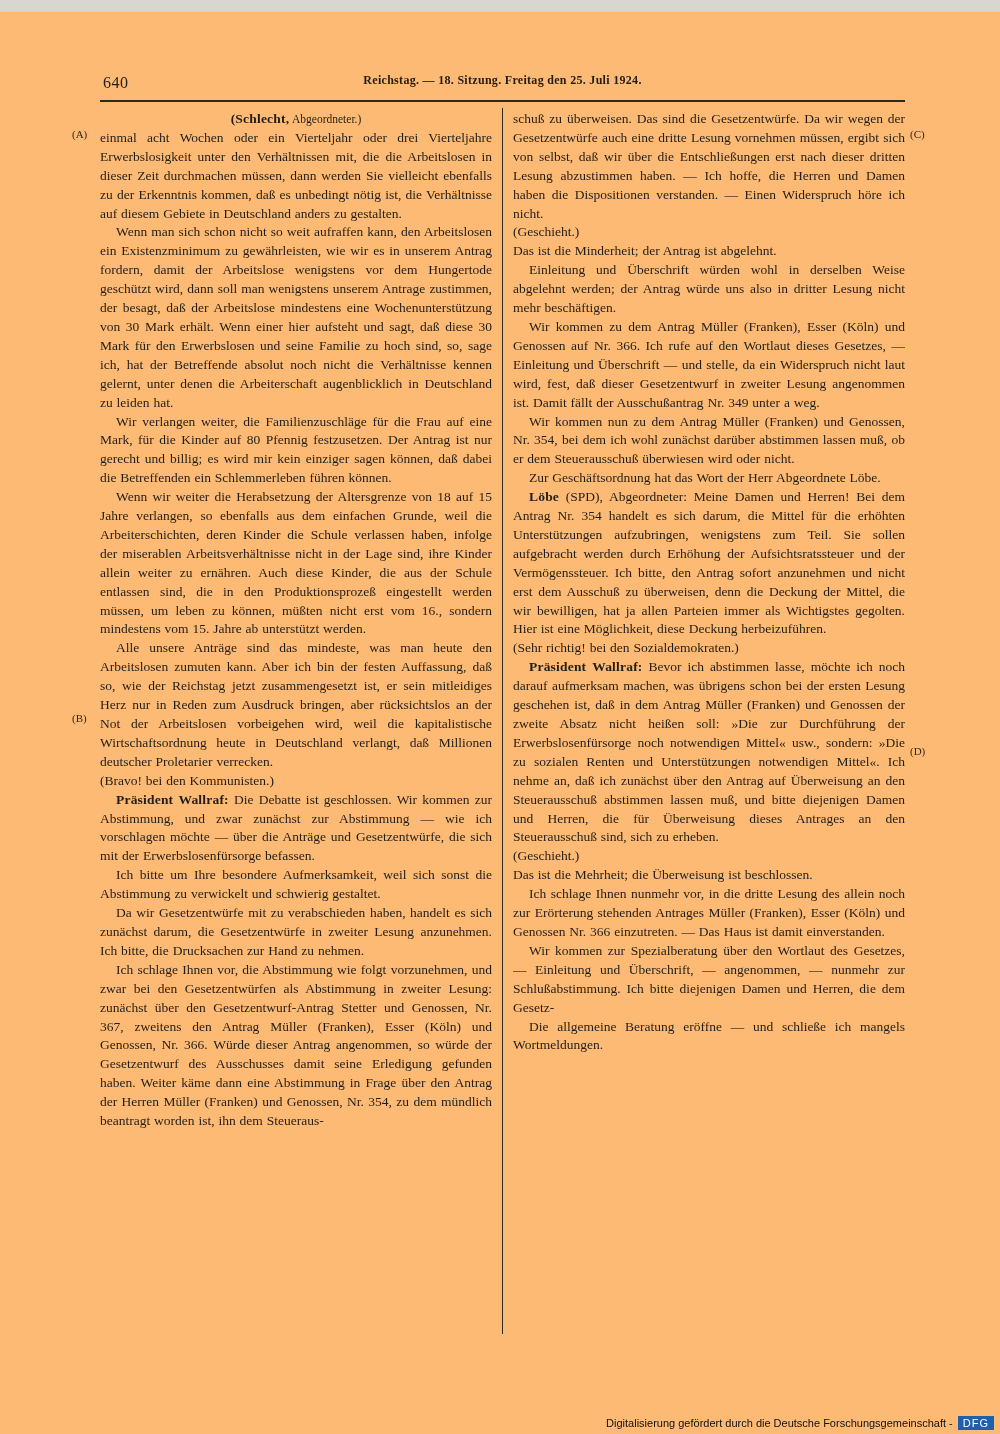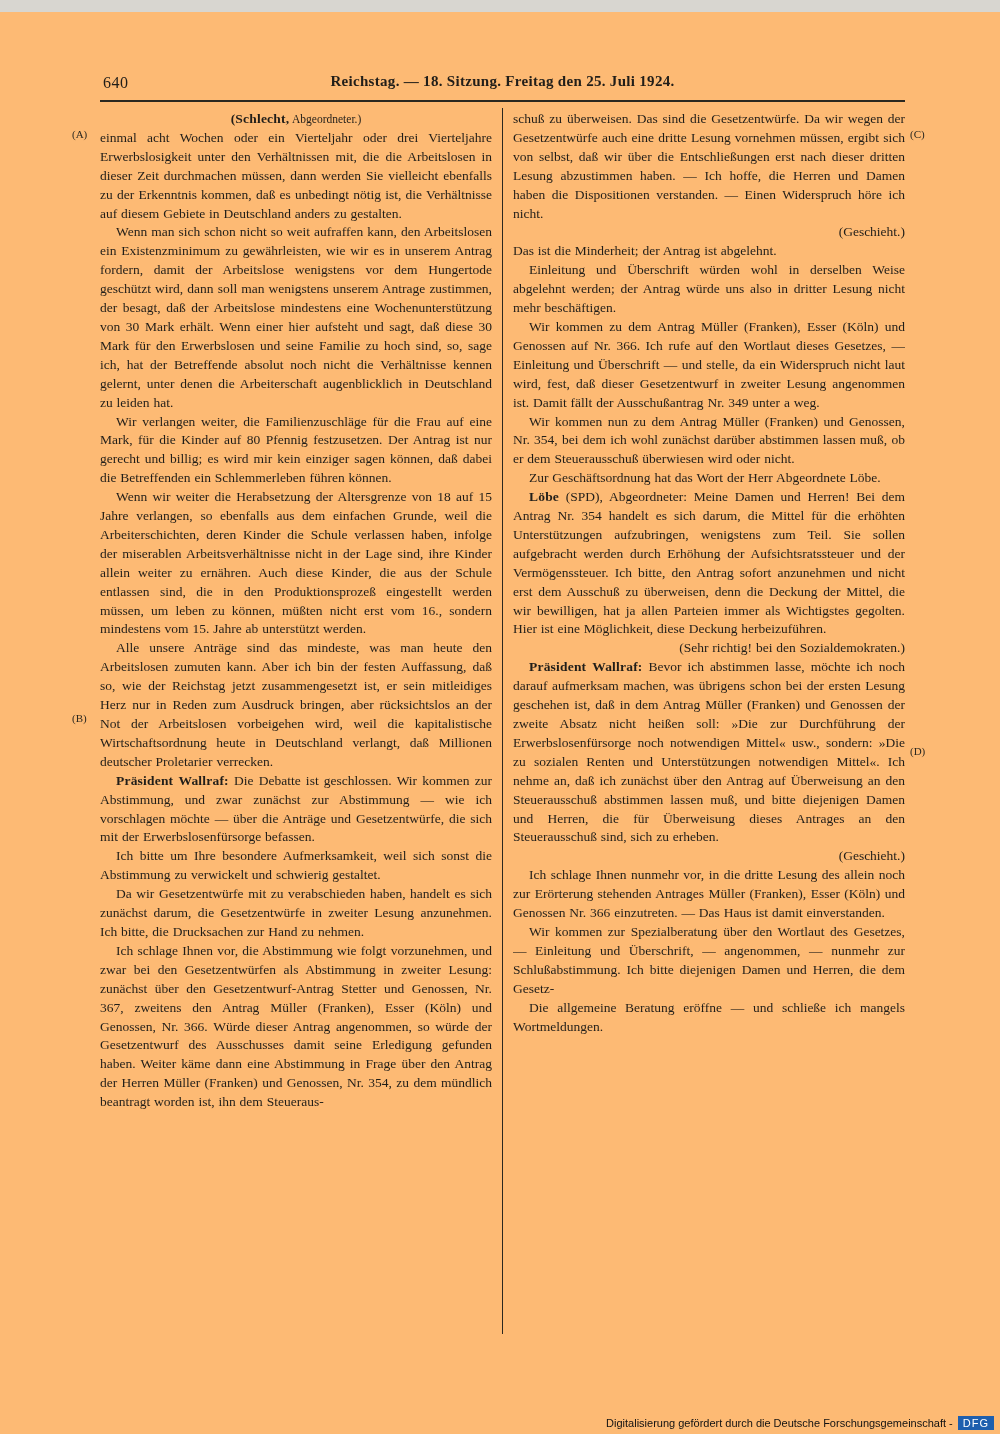--- a/index.html
+++ b/index.html
@@ -24,21 +24,21 @@
     font-size: 16px;
     letter-spacing: 0.5px;
   }
   .header-title {
     position: absolute;
     top: 61px;
     left: 100px;
     width: 805px;
     text-align: center;
     font-weight: bold;
-    font-size: 15px;
+    font-size: 12px;
     letter-spacing: 0.3px;
   }
   .header-rule {
     position: absolute;
     top: 88px;
     left: 100px;
     width: 805px;
     height: 2px;
     background: #2b2820;
   }
@@ -68,21 +68,21 @@
     position: absolute;
     top: 96px;
     left: 502px;
     width: 1px;
     height: 1226px;
     background: #2b2820;
   }
   .col p { margin: 0; }
   .para.indent { text-indent: 16px; }
   .stage {
-    text-align: right;
+    text-align: left;
     text-indent: 0;
     margin: 2px 0;
   }
   .speaker-head {
     text-align: center;
     text-indent: 0;
     margin-bottom: 1px;
   }
   .speaker-head b { font-size: 13.5px; }
   .speaker-head .sh-rest { font-size: 11.5px; }
@@ -122,38 +122,40 @@
   <span class="marker m-c">(C)</span>
   <span class="marker m-d">(D)</span>
 
   <div class="col col-left" id="col-left">
       <p class="speaker-head"><b>(Schlecht,</b><span class="sh-rest"> Abgeordneter.)</span></p>
       <p class="para">einmal acht Wochen oder ein Vierteljahr oder drei Vierteljahre Erwerbslosigkeit unter den Verhältnissen mit, die die Arbeitslosen in dieser Zeit durchmachen müssen, dann werden Sie vielleicht ebenfalls zu der Erkenntnis kommen, daß es unbedingt nötig ist, die Verhältnisse auf diesem Gebiete in Deutschland anders zu gestalten.</p>
       <p class="para indent">Wenn man sich schon nicht so weit aufraffen kann, den Arbeitslosen ein Existenzminimum zu gewährleisten, wie wir es in unserem Antrag fordern, damit der Arbeitslose wenigstens vor dem Hungertode geschützt wird, dann soll man wenigstens unserem Antrage zustimmen, der besagt, daß der Arbeitslose mindestens eine Wochenunterstützung von 30 Mark erhält. Wenn einer hier aufsteht und sagt, daß diese 30 Mark für den Erwerbslosen und seine Familie zu hoch sind, so, sage ich, hat der Betreffende absolut noch nicht die Verhältnisse kennen gelernt, unter denen die Arbeiterschaft augenblicklich in Deutschland zu leiden hat.</p>
       <p class="para indent">Wir verlangen weiter, die Familienzuschläge für die Frau auf eine Mark, für die Kinder auf 80 Pfennig festzusetzen. Der Antrag ist nur gerecht und billig; es wird mir kein einziger sagen können, daß dabei die Betreffenden ein Schlemmerleben führen können.</p>
       <p class="para indent">Wenn wir weiter die Herabsetzung der Altersgrenze von 18 auf 15 Jahre verlangen, so ebenfalls aus dem einfachen Grunde, weil die Arbeiterschichten, deren Kinder die Schule verlassen haben, infolge der miserablen Arbeitsverhältnisse nicht in der Lage sind, ihre Kinder allein weiter zu ernähren. Auch diese Kinder, die aus der Schule entlassen sind, die in den Produktionsprozeß eingestellt werden müssen, um leben zu können, müßten nicht erst vom 16., sondern mindestens vom 15. Jahre ab unterstützt werden.</p>
       <p class="para indent">Alle unsere Anträge sind das mindeste, was man heute den Arbeitslosen zumuten kann. Aber ich bin der festen Auffassung, daß so, wie der Reichstag jetzt zusammengesetzt ist, er sein mitleidiges Herz nur in Reden zum Ausdruck bringen, aber rücksichtslos an der Not der Arbeitslosen vorbeigehen wird, weil die kapitalistische Wirtschaftsordnung heute in Deutschland verlangt, daß Millionen deutscher Proletarier verrecken.</p>
+      <p class="stage">(Bravo! bei den Kommunisten.)</p>
       <p class="para indent"><b>Präsident Wallraf:</b> Die Debatte ist geschlossen. Wir kommen zur Abstimmung, und zwar zunächst zur Abstimmung — wie ich vorschlagen möchte — über die Anträge und Gesetzentwürfe, die sich mit der Erwerbslosenfürsorge befassen.</p>
       <p class="para indent">Ich bitte um Ihre besondere Aufmerksamkeit, weil sich sonst die Abstimmung zu verwickelt und schwierig gestaltet.</p>
       <p class="para indent">Da wir Gesetzentwürfe mit zu verabschieden haben, handelt es sich zunächst darum, die Gesetzentwürfe in zweiter Lesung anzunehmen. Ich bitte, die Drucksachen zur Hand zu nehmen.</p>
       <p class="para indent">Ich schlage Ihnen vor, die Abstimmung wie folgt vorzunehmen, und zwar bei den Gesetzentwürfen als Abstimmung in zweiter Lesung: zunächst über den Gesetzentwurf-Antrag Stetter und Genossen, Nr. 367, zweitens den Antrag Müller (Franken), Esser (Köln) und Genossen, Nr. 366. Würde dieser Antrag angenommen, so würde der Gesetzentwurf des Ausschusses damit seine Erledigung gefunden haben. Weiter käme dann eine Abstimmung in Frage über den Antrag der Herren Müller (Franken) und Genossen, Nr. 354, zu dem mündlich beantragt worden ist, ihn dem Steueraus-</p>
     </div>
   <div class="col-divider"></div>
   <div class="col col-right" id="col-right">
       <p class="para">schuß zu überweisen. Das sind die Gesetzentwürfe. Da wir wegen der Gesetzentwürfe auch eine dritte Lesung vornehmen müssen, ergibt sich von selbst, daß wir über die Entschließungen erst nach dieser dritten Lesung abzustimmen haben. — Ich hoffe, die Herren und Damen haben die Dispositionen verstanden. — Einen Widerspruch höre ich nicht.</p>
       <p class="stage">(Geschieht.)</p>
       <p class="para">Das ist die Minderheit; der Antrag ist abgelehnt.</p>
       <p class="para indent">Einleitung und Überschrift würden wohl in derselben Weise abgelehnt werden; der Antrag würde uns also in dritter Lesung nicht mehr beschäftigen.</p>
       <p class="para indent">Wir kommen zu dem Antrag Müller (Franken), Esser (Köln) und Genossen auf Nr. 366. Ich rufe auf den Wortlaut dieses Gesetzes, — Einleitung und Überschrift — und stelle, da ein Widerspruch nicht laut wird, fest, daß dieser Gesetzentwurf in zweiter Lesung angenommen ist. Damit fällt der Ausschußantrag Nr. 349 unter a weg.</p>
       <p class="para indent">Wir kommen nun zu dem Antrag Müller (Franken) und Genossen, Nr. 354, bei dem ich wohl zunächst darüber abstimmen lassen muß, ob er dem Steuerausschuß überwiesen wird oder nicht.</p>
       <p class="para indent">Zur Geschäftsordnung hat das Wort der Herr Abgeordnete Löbe.</p>
       <p class="para indent"><b>Löbe</b> (SPD), Abgeordneter: Meine Damen und Herren! Bei dem Antrag Nr. 354 handelt es sich darum, die Mittel für die erhöhten Unterstützungen aufzubringen, wenigstens zum Teil. Sie sollen aufgebracht werden durch Erhöhung der Aufsichtsratssteuer und der Vermögenssteuer. Ich bitte, den Antrag sofort anzunehmen und nicht erst dem Ausschuß zu überweisen, denn die Deckung der Mittel, die wir bewilligen, hat ja allen Parteien immer als Wichtigstes gegolten. Hier ist eine Möglichkeit, diese Deckung herbeizuführen.</p>
       <p class="stage">(Sehr richtig! bei den Sozialdemokraten.)</p>
       <p class="para indent"><b>Präsident Wallraf:</b> Bevor ich abstimmen lasse, möchte ich noch darauf aufmerksam machen, was übrigens schon bei der ersten Lesung geschehen ist, daß in dem Antrag Müller (Franken) und Genossen der zweite Absatz nicht heißen soll: »Die zur Durchführung der Erwerbslosenfürsorge noch notwendigen Mittel« usw., sondern: »Die zu sozialen Renten und Unterstützungen notwendigen Mittel«. Ich nehme an, daß ich zunächst über den Antrag auf Überweisung an den Steuerausschuß abstimmen lassen muß, und bitte diejenigen Damen und Herren, die für Überweisung dieses Antrages an den Steuerausschuß sind, sich zu erheben.</p>
       <p class="stage">(Geschieht.)</p>
+      <p class="para">Das ist die Mehrheit; die Überweisung ist beschlossen.</p>
       <p class="para indent">Ich schlage Ihnen nunmehr vor, in die dritte Lesung des allein noch zur Erörterung stehenden Antrages Müller (Franken), Esser (Köln) und Genossen Nr. 366 einzutreten. — Das Haus ist damit einverstanden.</p>
       <p class="para indent">Wir kommen zur Spezialberatung über den Wortlaut des Gesetzes, — Einleitung und Überschrift, — angenommen, — nunmehr zur Schlußabstimmung. Ich bitte diejenigen Damen und Herren, die dem Gesetz-</p>
       <p class="para indent">Die allgemeine Beratung eröffne — und schließe ich mangels Wortmeldungen.</p>
     </div>
 
   <div class="footer">
     <span>Digitalisierung gefördert durch die Deutsche Forschungsgemeinschaft -</span>
     <span class="dfg">DFG</span>
   </div>
 

